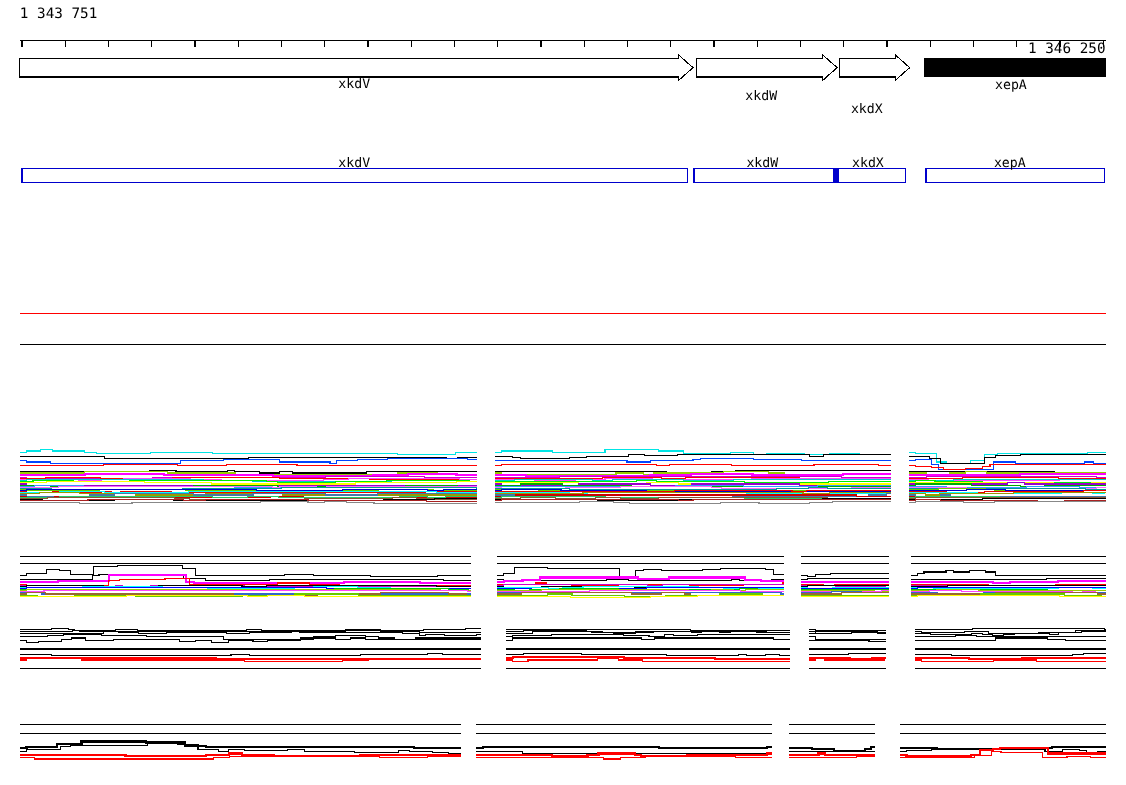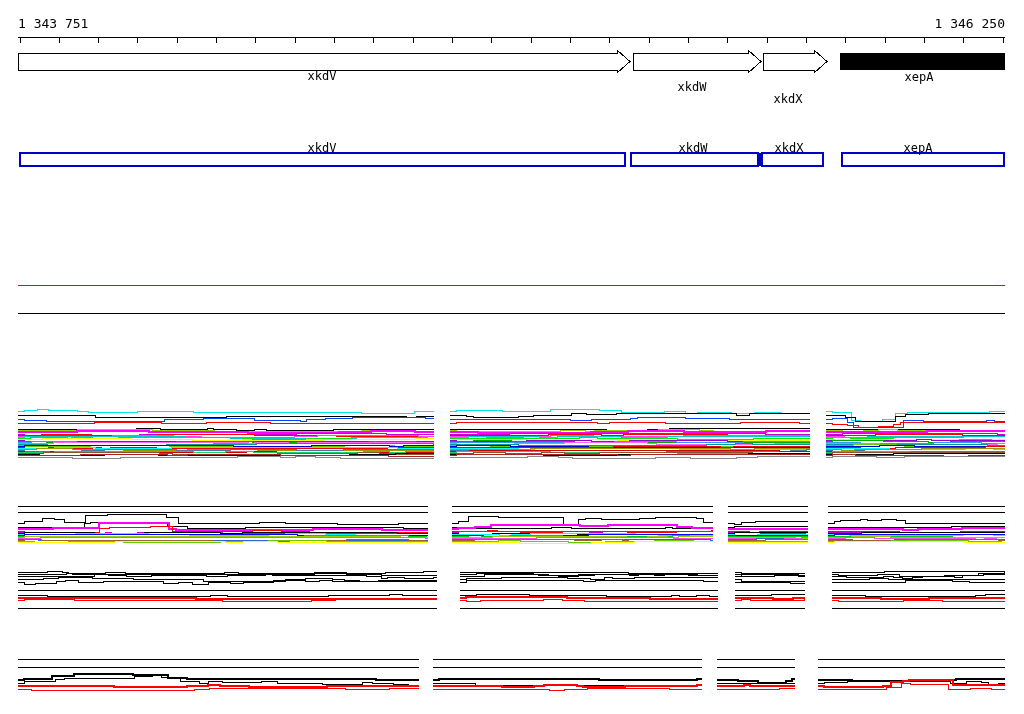--- a/index.html
+++ b/index.html
@@ -1,22 +1,22 @@
 <!DOCTYPE html>
 <html><head>
 <meta charset="utf-8">
 <style>
   html,body{margin:0;padding:0;background:#ffffff;}
   .canvas{
     position:relative;width:1024px;height:714px;background:#ffffff;overflow:hidden;
     font-family:"DejaVu Sans Mono","Liberation Mono",monospace;
   }
-  .coord{position:absolute;top:16px;font-size:13px;color:#000;white-space:pre;}
+  .coord{position:absolute;top:5px;font-size:13px;color:#000;white-space:pre;}
   .coord.left{left:18px;}
-  .coord.right{right:19px;}
+  .coord.right{right:19px;margin-top:32px;}
   .glabel{
     position:absolute;font-size:12px;color:#000;transform:translateX(-50%);white-space:pre;
   }
   svg{position:absolute;left:0;top:0;}
 </style>
 </head>
 <body>
 
 <div class="canvas">
 

